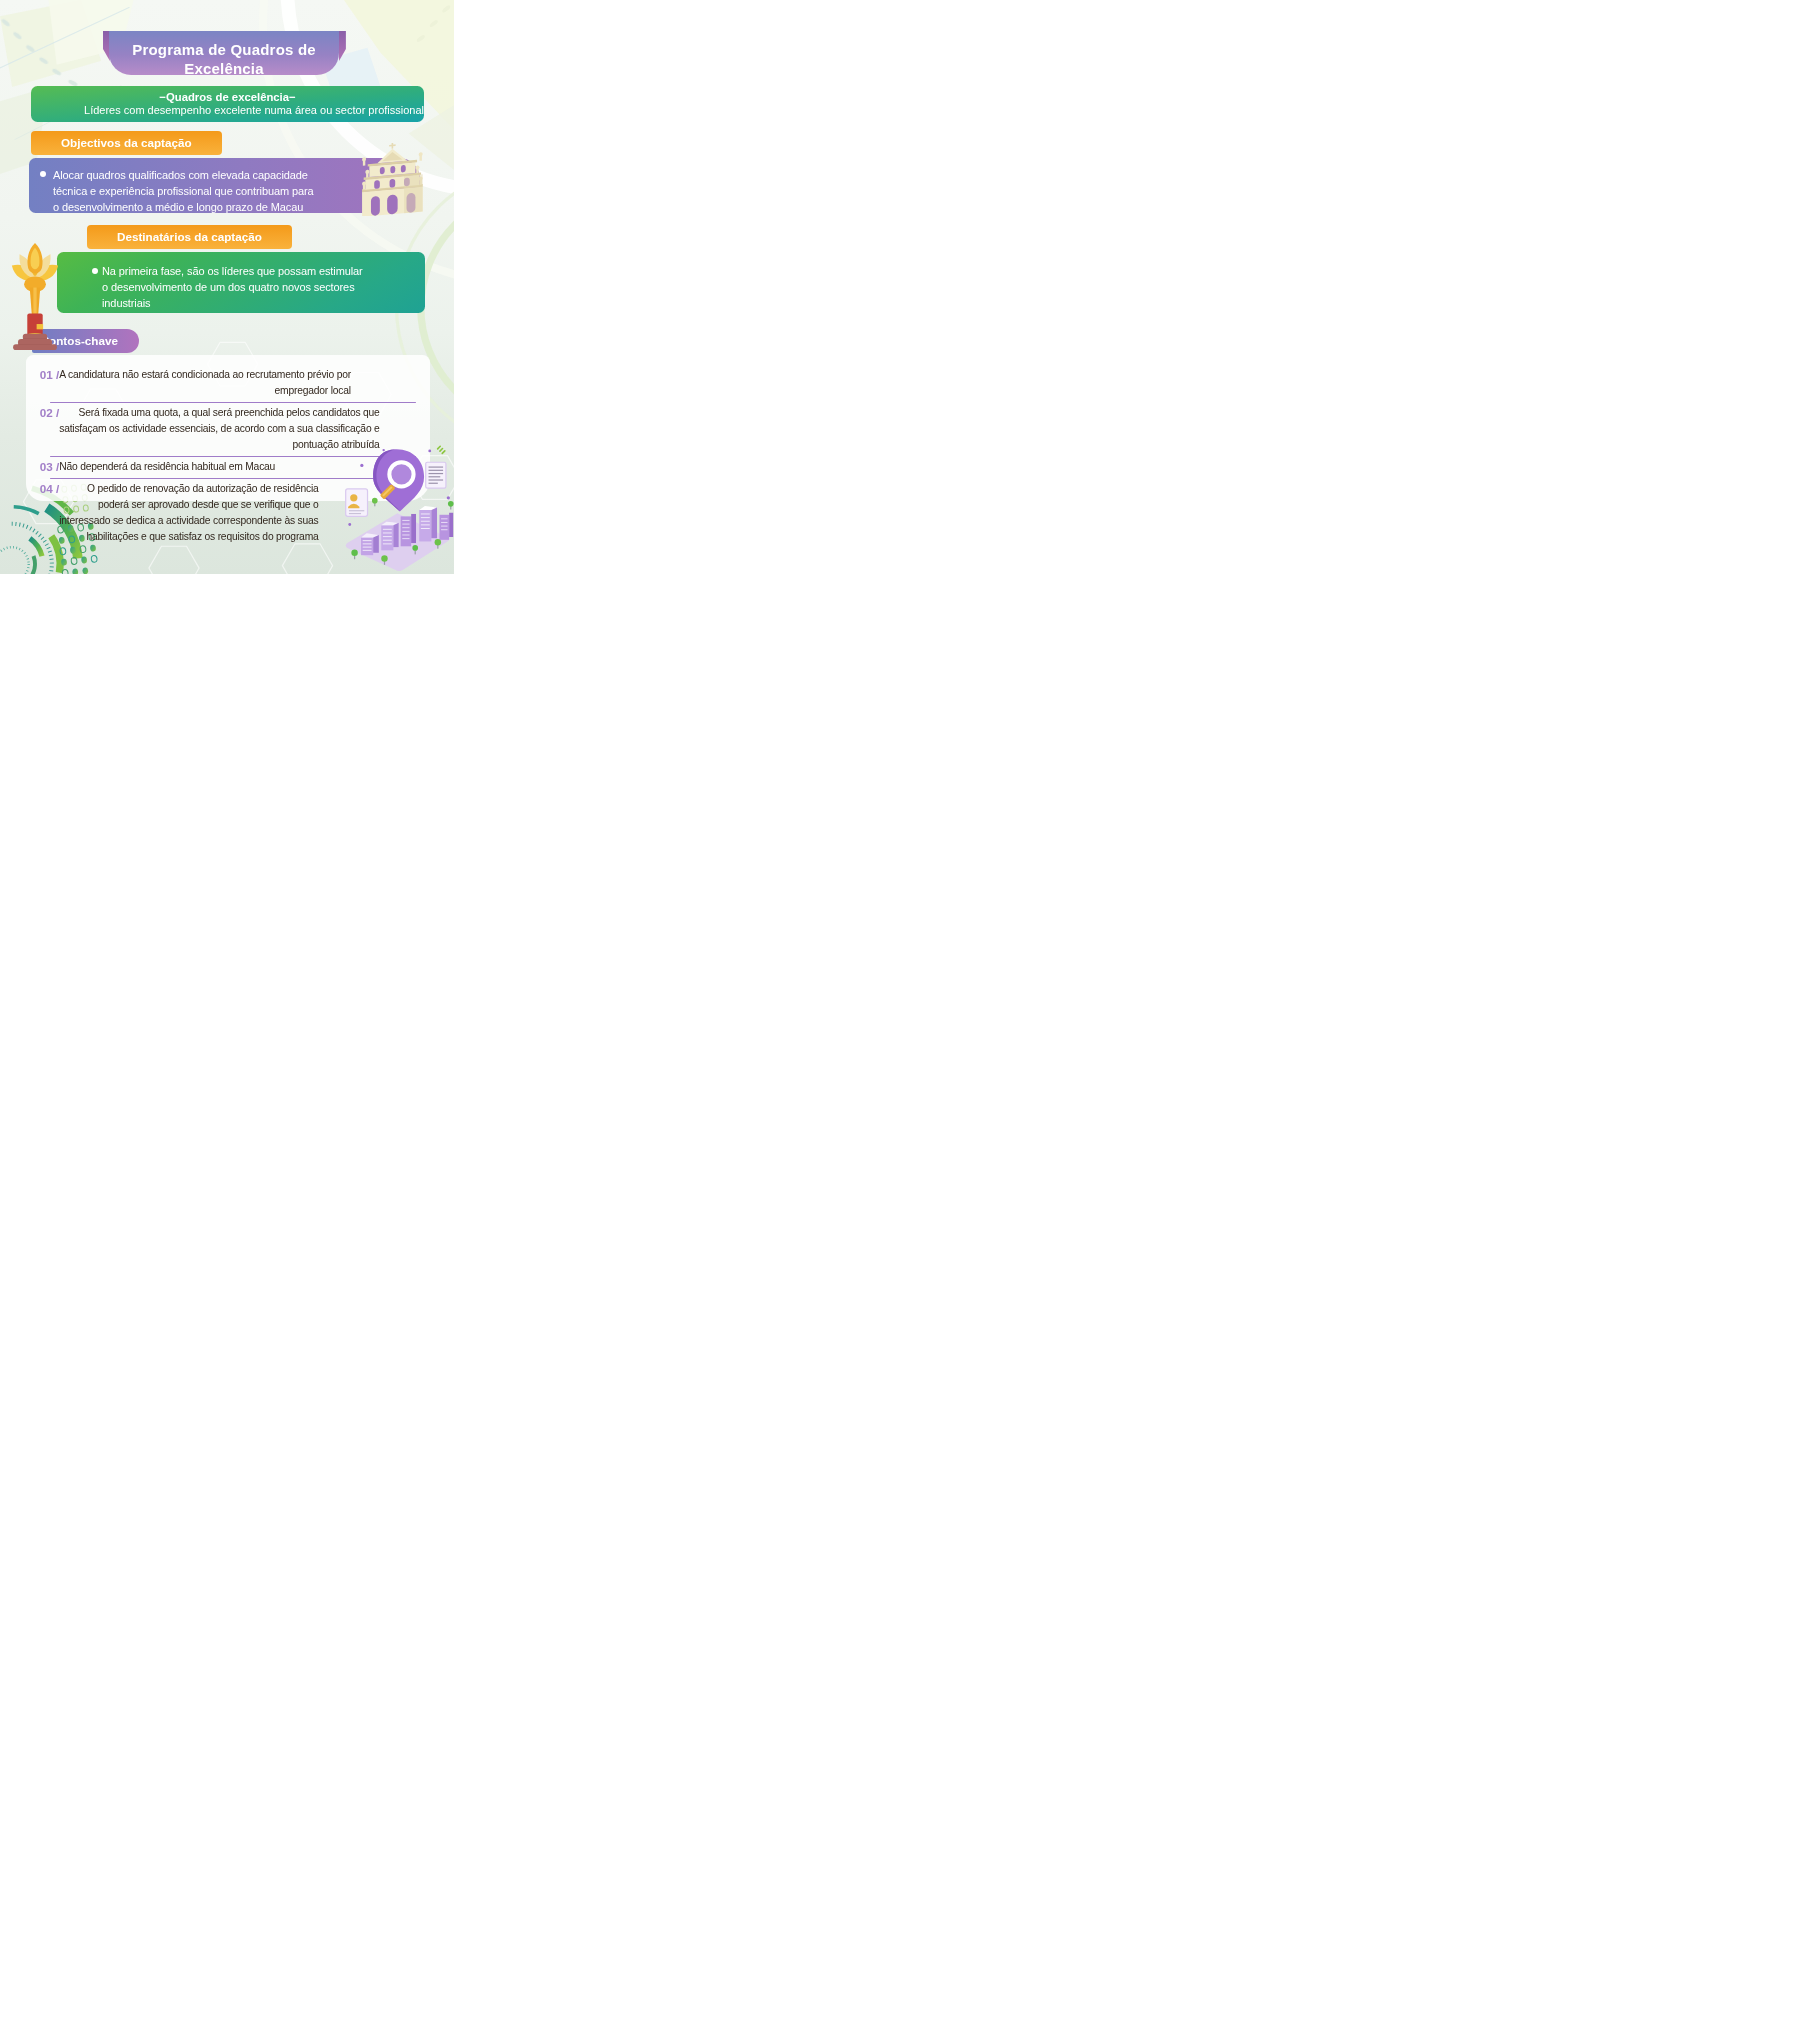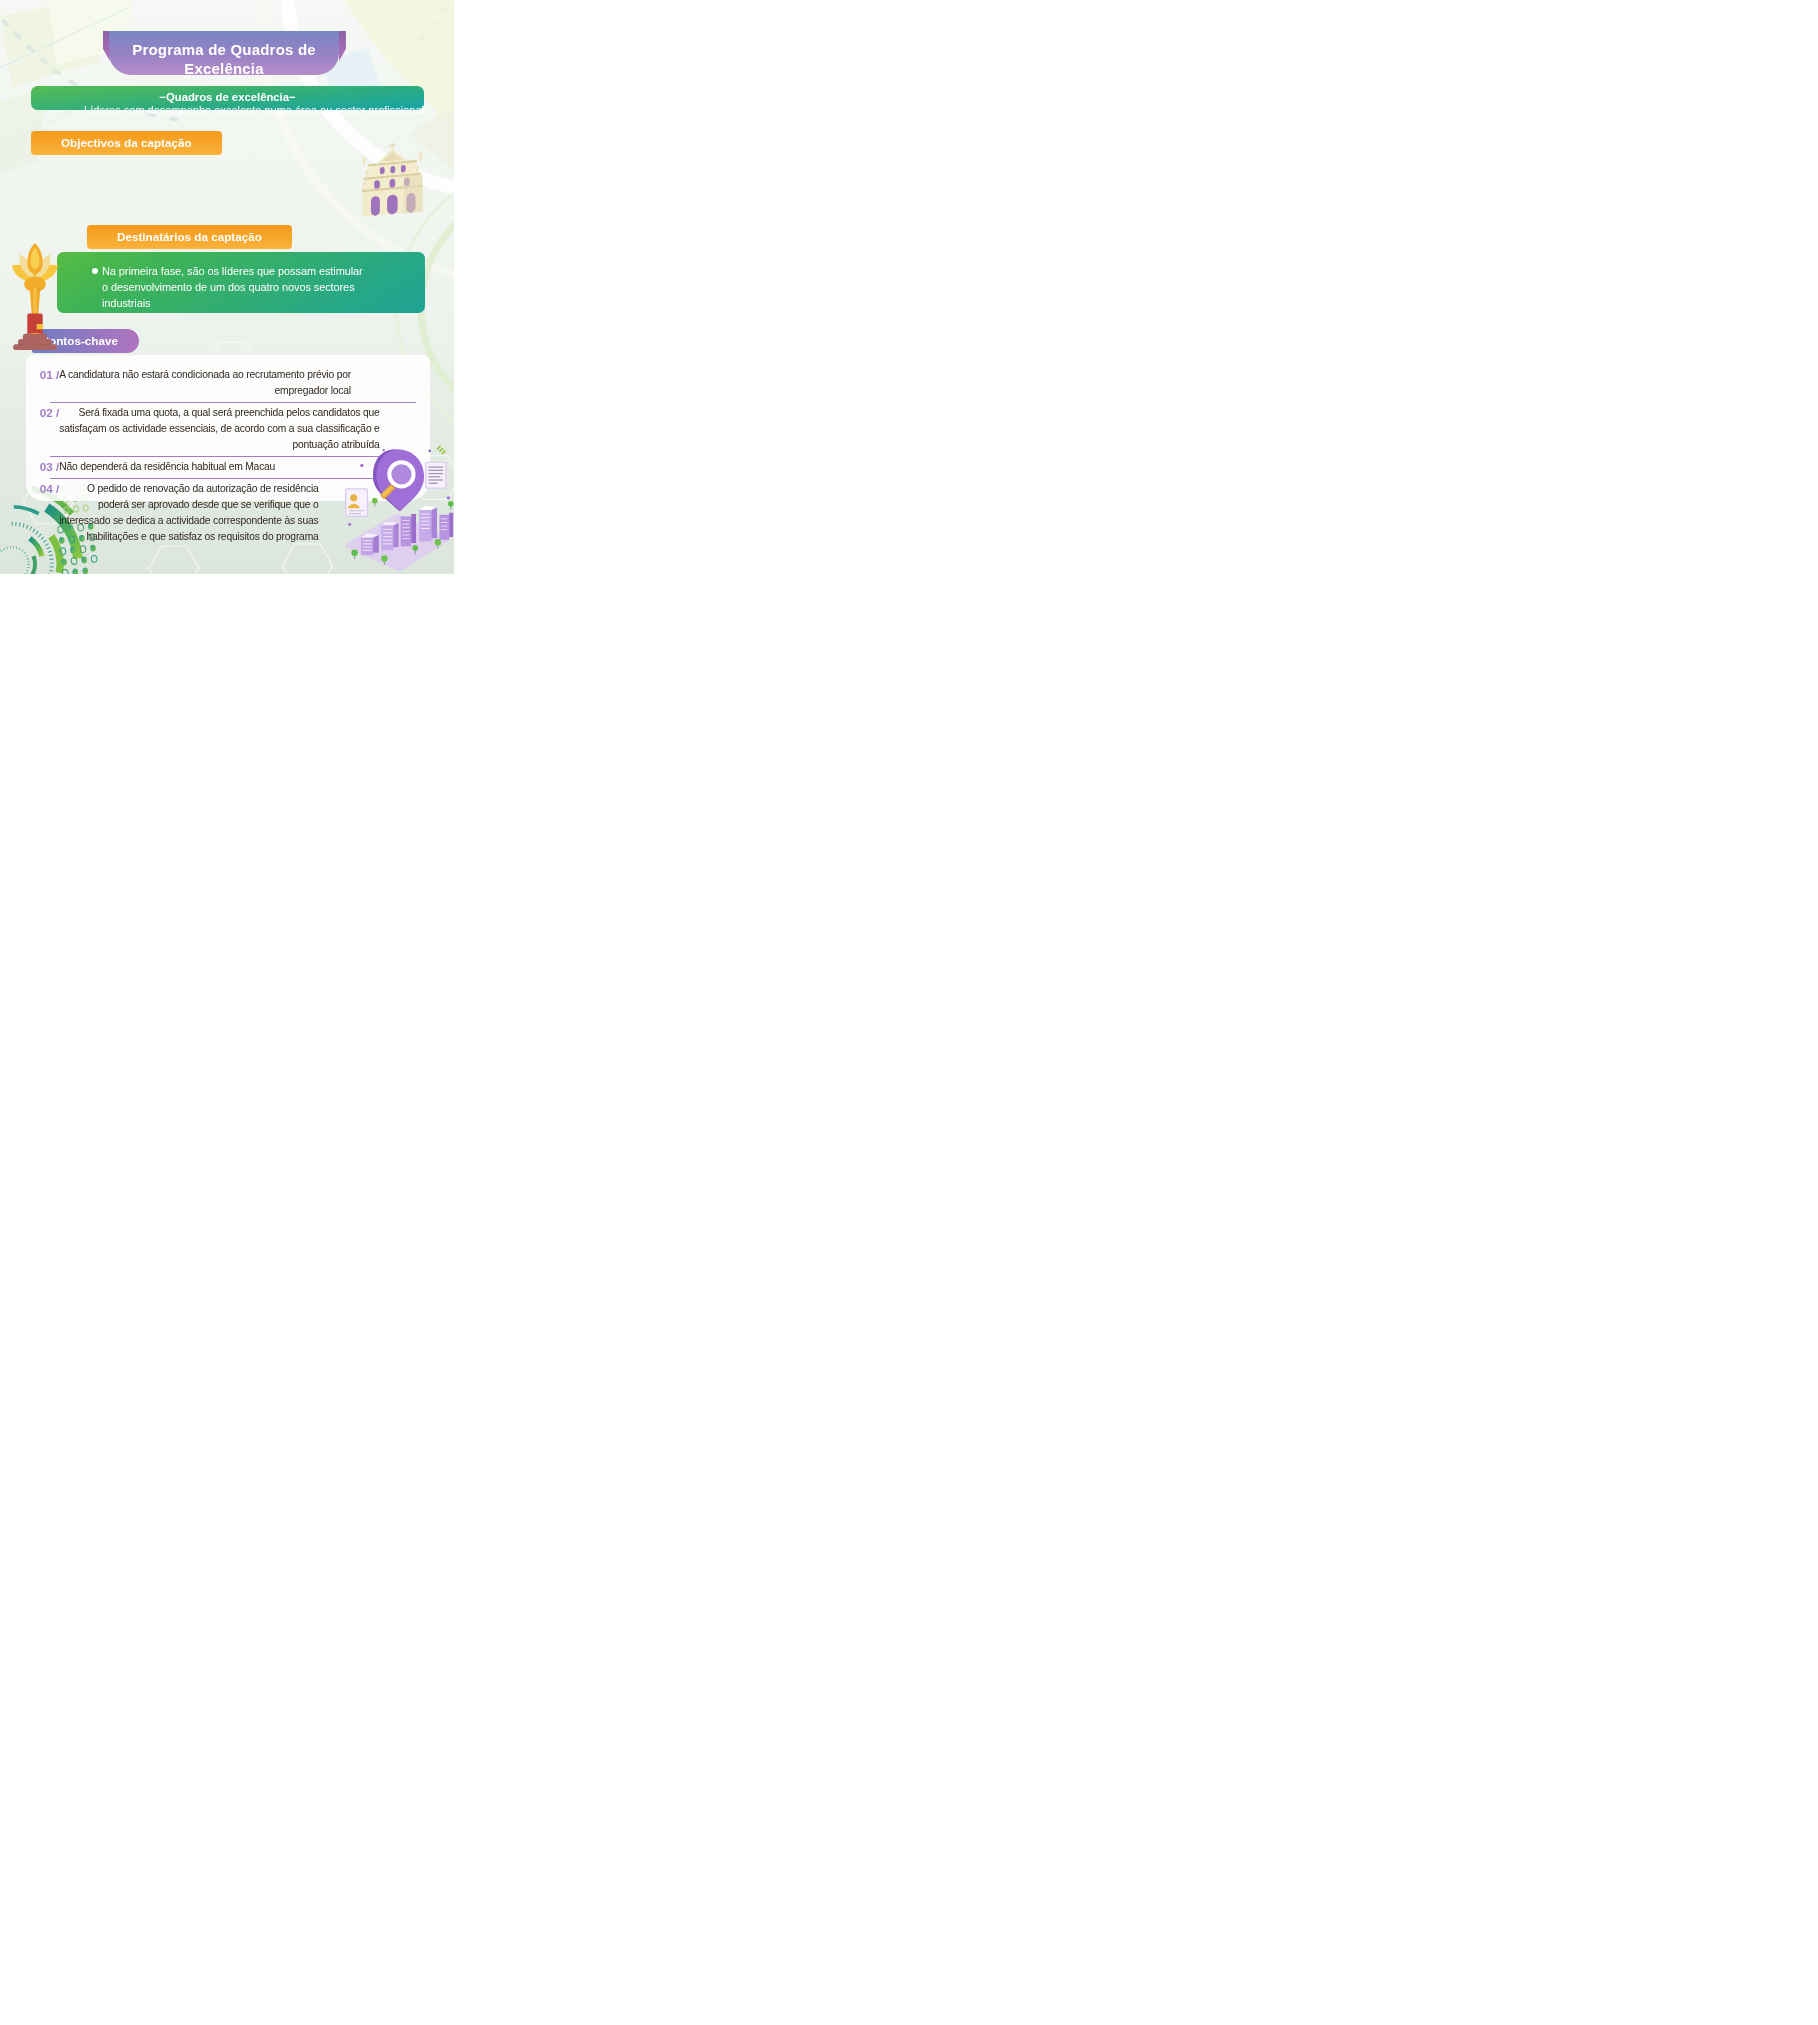--- a/index.html
+++ b/index.html
@@ -16,21 +16,21 @@
   .fold-right { left:339px; background:linear-gradient(180deg,#8A5FA9,#B273B7); clip-path:polygon(0 0,100% 0,100% 60%,0 100%); }
   .banner-body {
     position:absolute; left:109px; top:31px; width:230px; height:44px; z-index:2;
     background:linear-gradient(180deg,#7B85C4 0%,#9782C4 55%,#B78CC9 100%);
     border-radius:0 0 22px 22px; text-align:center; color:#fff;
   }
   .banner-title { font-size:15px; font-weight:bold; line-height:19.4px; padding-top:2px; letter-spacing:0.2px;margin-top:7px; }
 
   
   .intro-box {
-    position:absolute; left:31px; top:86px; width:393px; height:24px; z-index:1;
+    position:absolute; left:31px; top:86px; width:393px; height:36px; z-index:1;
     background:linear-gradient(175deg,#56BC53 0%,#2FAD7E 55%,#17A3A9 100%);
     border-radius:6.5px; color:#fff; text-align:center;
   }
   .intro-heading { font-size:11.3px; font-weight:bold; line-height:14.6px; padding-top:3.6px; }
   .intro-desc { font-size:11px; line-height:13.8px;text-align:right; }
 
   
   .pill-orange {
     position:absolute; height:24px; line-height:24px; padding:0 30px; z-index:2;
     background:linear-gradient(180deg,#F49A1A 0%,#F9B23C 100%);
@@ -203,20 +203,28 @@
       <div>Excelência</div>
     </div>
   </div>
 
   <div class="intro-box">
     <div class="intro-heading">−Quadros de excelência−</div>
     <div class="intro-desc">Líderes com desempenho excelente numa área ou sector profissional</div>
   </div>
 
   <div class="pill-orange pill-obj">Objectivos da captação</div>
+  <div class="box-purple">
+    <span class="bullet-dot"></span>
+    <div class="bullet-lines">
+      <div>Alocar quadros qualificados com elevada capacidade</div>
+      <div>técnica e experiência profissional que contribuam para</div>
+      <div>o desenvolvimento a médio e longo prazo de Macau</div>
+    </div>
+  </div>
 
   <svg class="ruins" width="64" height="76" viewBox="0 0 158 188">
     <g transform="skewY(-5) translate(0,10)">
       <rect x="0" y="118" width="150" height="62" fill="#F2EBCC"></rect>
       <rect x="22" y="132" width="22" height="48" rx="11" fill="#9F72BC"></rect>
       <rect x="62" y="132" width="26" height="48" rx="13" fill="#9F72BC"></rect>
       <rect x="110" y="132" width="22" height="48" rx="11" fill="#9F72BC"></rect>
       <rect x="0" y="112" width="150" height="7" fill="#DCCFA5"></rect>
       <rect x="8" y="88" width="134" height="26" fill="#F2EBCC"></rect>
       <rect x="30" y="93" width="14" height="21" rx="7" fill="#9F72BC"></rect>

